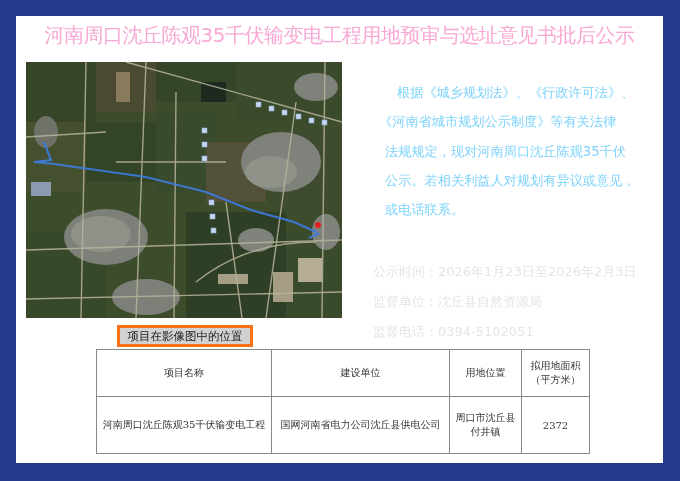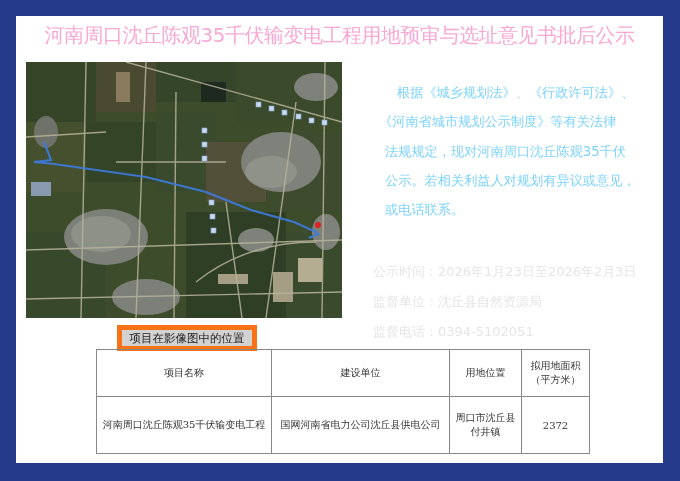--- a/index.html
+++ b/index.html
@@ -28,21 +28,21 @@
     }
     .map {
       position: absolute; left: 26px; top: 62px; width: 316px; height: 256px;
       overflow: hidden;
       background: #3c4a2c;
     }
     .map svg { display: block; }
     .caption {
       position: absolute; left: 117px; top: 325px; width: 130px; height: 16px;
       background: #d2d2d2;
-      border: 5px solid #f97316;
+      border: 3px solid #f97316;
       color: #222;
       font-family: "DejaVu Serif", serif;
       font-size: 11.5px;
       line-height: 16px;
       text-align: center;
       white-space: nowrap;
     }
     .body-text {
       position: absolute; left: 365px; top: 78px; width: 298px;
       color: #7dd3fc;

